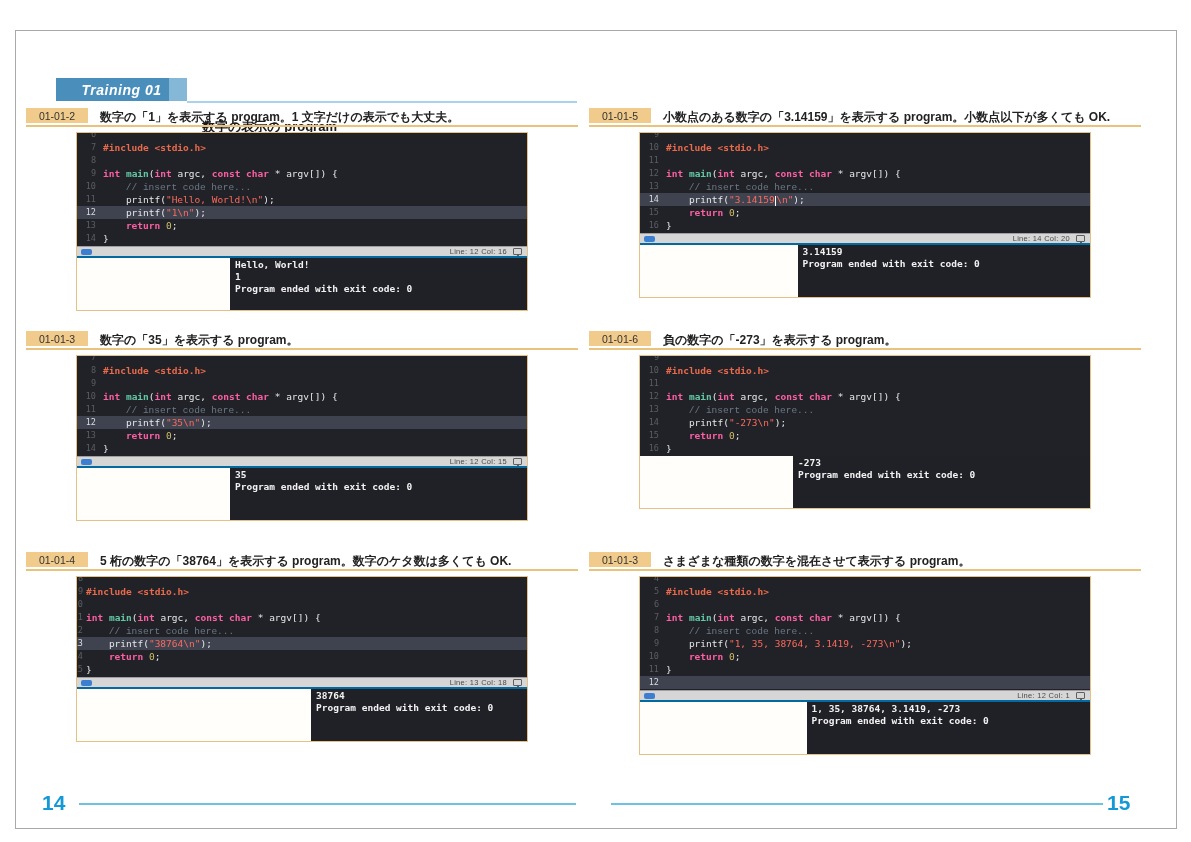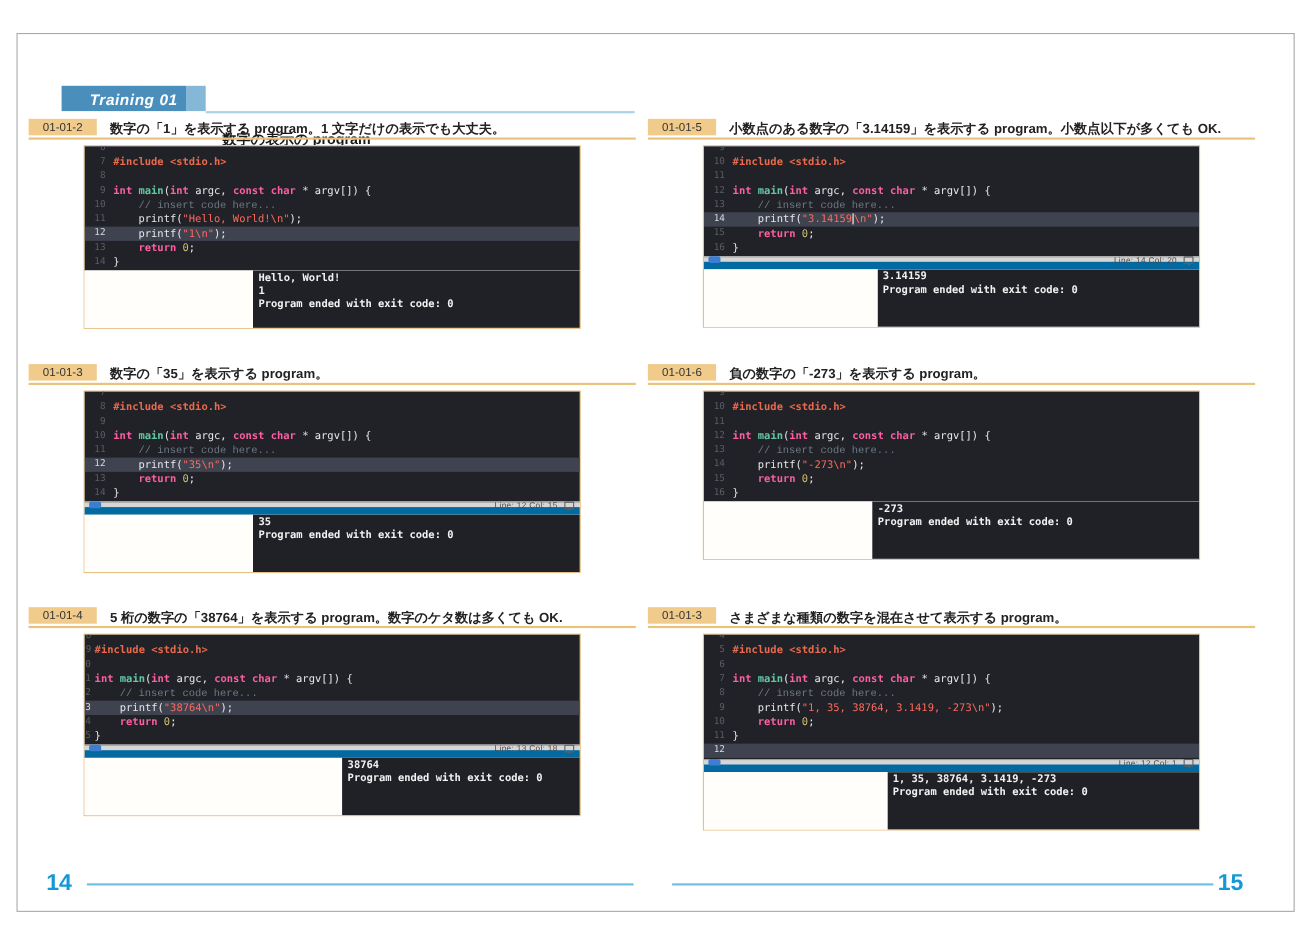--- a/index.html
+++ b/index.html
@@ -46,21 +46,21 @@
   .t-kw  { color:#fc5fa3; font-weight:bold; }
   .t-fn  { color:#63c7a4; font-weight:bold; }
   .t-pre { color:#e96a4c; font-weight:bold; }
   .t-str { color:#fc6a5d; }
   .t-num { color:#d0bf69; }
   .t-cmt { color:#6c7986;font-family:Liberation Mono, monospace; }
   .t-pln { color:#e8e8ea; }
   .caret { display:inline-block; width:1.5px; height:10px; background:#ffffff; vertical-align:middle; }
   
   .status {
-    height:12px; background:#d6d6d6; border-top:1px solid #9f9f9f; border-bottom:7px solid #0369a1;
+    height:12px; background:#d6d6d6; border-top:1px solid #9f9f9f; border-bottom:2px solid #0369a1;
     display:flex; align-items:center;
   }
   .bp { flex:none; width:11px; height:6px; background:#3c7fd0; border-radius:2px; margin-left:4px; }
   .sttext { margin-left:auto; font-size:7.5px; color:#4a4a4a; letter-spacing:.3px; }
   .mon { flex:none; width:9px; height:7px; border:1px solid #5f5f5f; border-radius:1px; margin:0 5px 0 6px; position:relative; }
   .mon:after { content:""; position:absolute; left:2.5px; bottom:-2px; width:2px; height:1.5px; background:#5f5f5f; }
   
   .console { display:flex; height:52px; background:#fff; }
   .con-blank { flex:none; background:#fffefb; }
   .con-dark {
@@ -119,20 +119,25 @@
             </div>
             <div class="cl">
               <span class="gut">13</span>
               <span class="code"><span class="t-pln">    </span><span class="t-kw">return</span><span class="t-pln"> </span><span class="t-num">0</span><span class="t-pln">;</span></span>
             </div>
             <div class="cl">
               <span class="gut">14</span>
               <span class="code"><span class="t-pln">}</span></span>
             </div>
           </div>
+          <div class="status">
+            <span class="bp"></span>
+            <span class="sttext">Line: 12  Col: 16</span>
+            <span class="mon"></span>
+          </div>
           <div class="console">
             <div class="con-blank" style="width: 34%;"></div>
             <div class="con-dark"><div>Hello, World!</div><div>1</div><div>Program ended with exit code: 0</div></div>
           </div>
         </div>
       </div>
       <div class="section col0 row1">
         <div class="chip">01-01-3</div>
         <div class="heading">数字の「35」を表示する program。</div>
         <div class="rule"></div>

